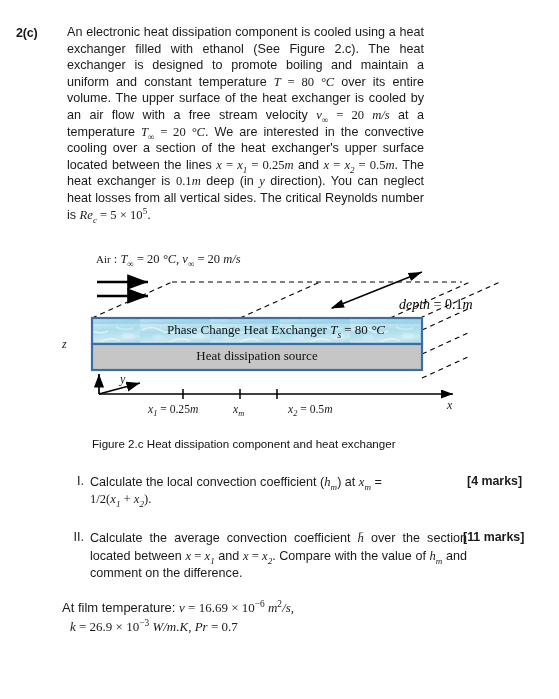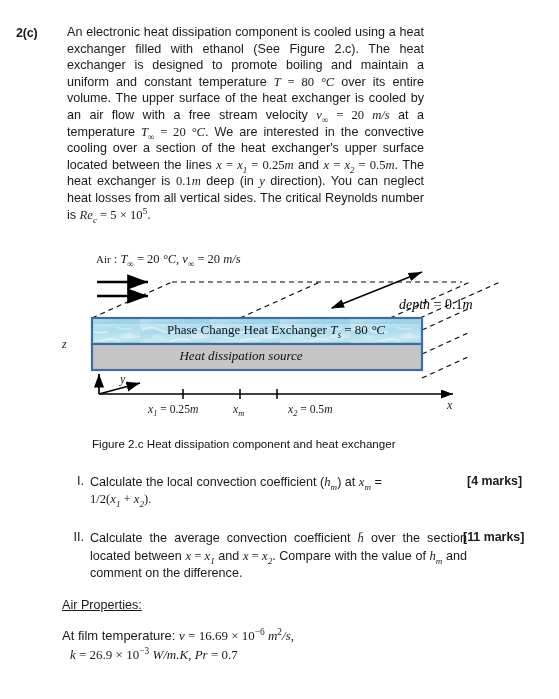--- a/index.html
+++ b/index.html
@@ -270,21 +270,21 @@
     <line x1="99" y1="148" x2="140" y2="137" stroke-width="1.7" marker-end="url(#arrowFill)"></line>
     <line x1="99" y1="148" x2="453" y2="148" stroke-width="1.5" marker-end="url(#arrowFill)"></line>
     <line x1="183" y1="143" x2="183" y2="153" stroke-width="1.5"></line>
     <line x1="240" y1="143" x2="240" y2="153" stroke-width="1.5"></line>
     <line x1="277" y1="143" x2="277" y2="153" stroke-width="1.5"></line>
   </g>
 </svg>
 
 <div class="box-label" style="left:92px; top:322px; width:368px;"><span>Phase Change Heat Exchanger </span><span class="mi">T</span><sub class="mi">s</sub><span class="mn"> = 80 </span><span class="mu">°C</span></div>
 
-<div class="box-label" style="left:76px; top:348px; width:330px;font-style:italic;">Heat dissipation source</div>
+<div class="box-label" style="left:92px; top:348px; width:330px;">Heat dissipation source</div>
 
 <div class="depth-label"><span>depth</span><span class="mn"> = 0.1</span><span class="mi">m</span></div>
 
 <div class="z-label">z</div>
 <div class="y-label">y</div>
 <div class="x-label">x</div>
 
 <div class="tick-label" style="left:148px;"><span class="mi">x</span><sub class="mi">1</sub><span class="mn"> = 0.25</span><span class="mi">m</span></div>
 
 <div class="tick-label" style="left:233px;"><span class="mi">x</span><sub class="mi">m</sub></div>
@@ -303,16 +303,15 @@
 
   <div class="part" style="margin-top:22px;">
     <div class="part-num">II.</div>
     <div class="part-text"><span>Calculate the average convection coefficient </span><span class="mi">h̄</span><span> over the section located between </span><span class="mi">x</span><span class="mn"> = </span><span class="mi">x</span><sub class="mi">1</sub><span> and </span><span class="mi">x</span><span class="mn"> = </span><span class="mi">x</span><sub class="mi">2</sub><span>. Compare with the value of </span><span class="mi">h</span><sub class="mi">m</sub><span> and comment on the difference.</span></div>
     <div class="part-marks wide">[11 marks]</div>
   </div>
 
 </div>
 
 <div class="props">
-  <div class="props-title">Air Properties:</div>
   <div class="props-line"><span class="sans">At film temperature:  </span><span class="mi">v</span><span class="mn"> = 16.69 × 10</span><sup class="mn">−6</sup><span class="mi"> m</span><sup class="mn">2</sup><span class="mi">/s</span><span class="mn">,</span></div>
   <div class="props-line indent"><span class="mi">k</span><span class="mn"> = 26.9 × 10</span><sup class="mn">−3</sup><span class="mi"> W/m.K</span><span class="mn">, </span><span class="mi">Pr</span><span class="mn"> = 0.7</span></div>
 </div>
 
 </body></html>

